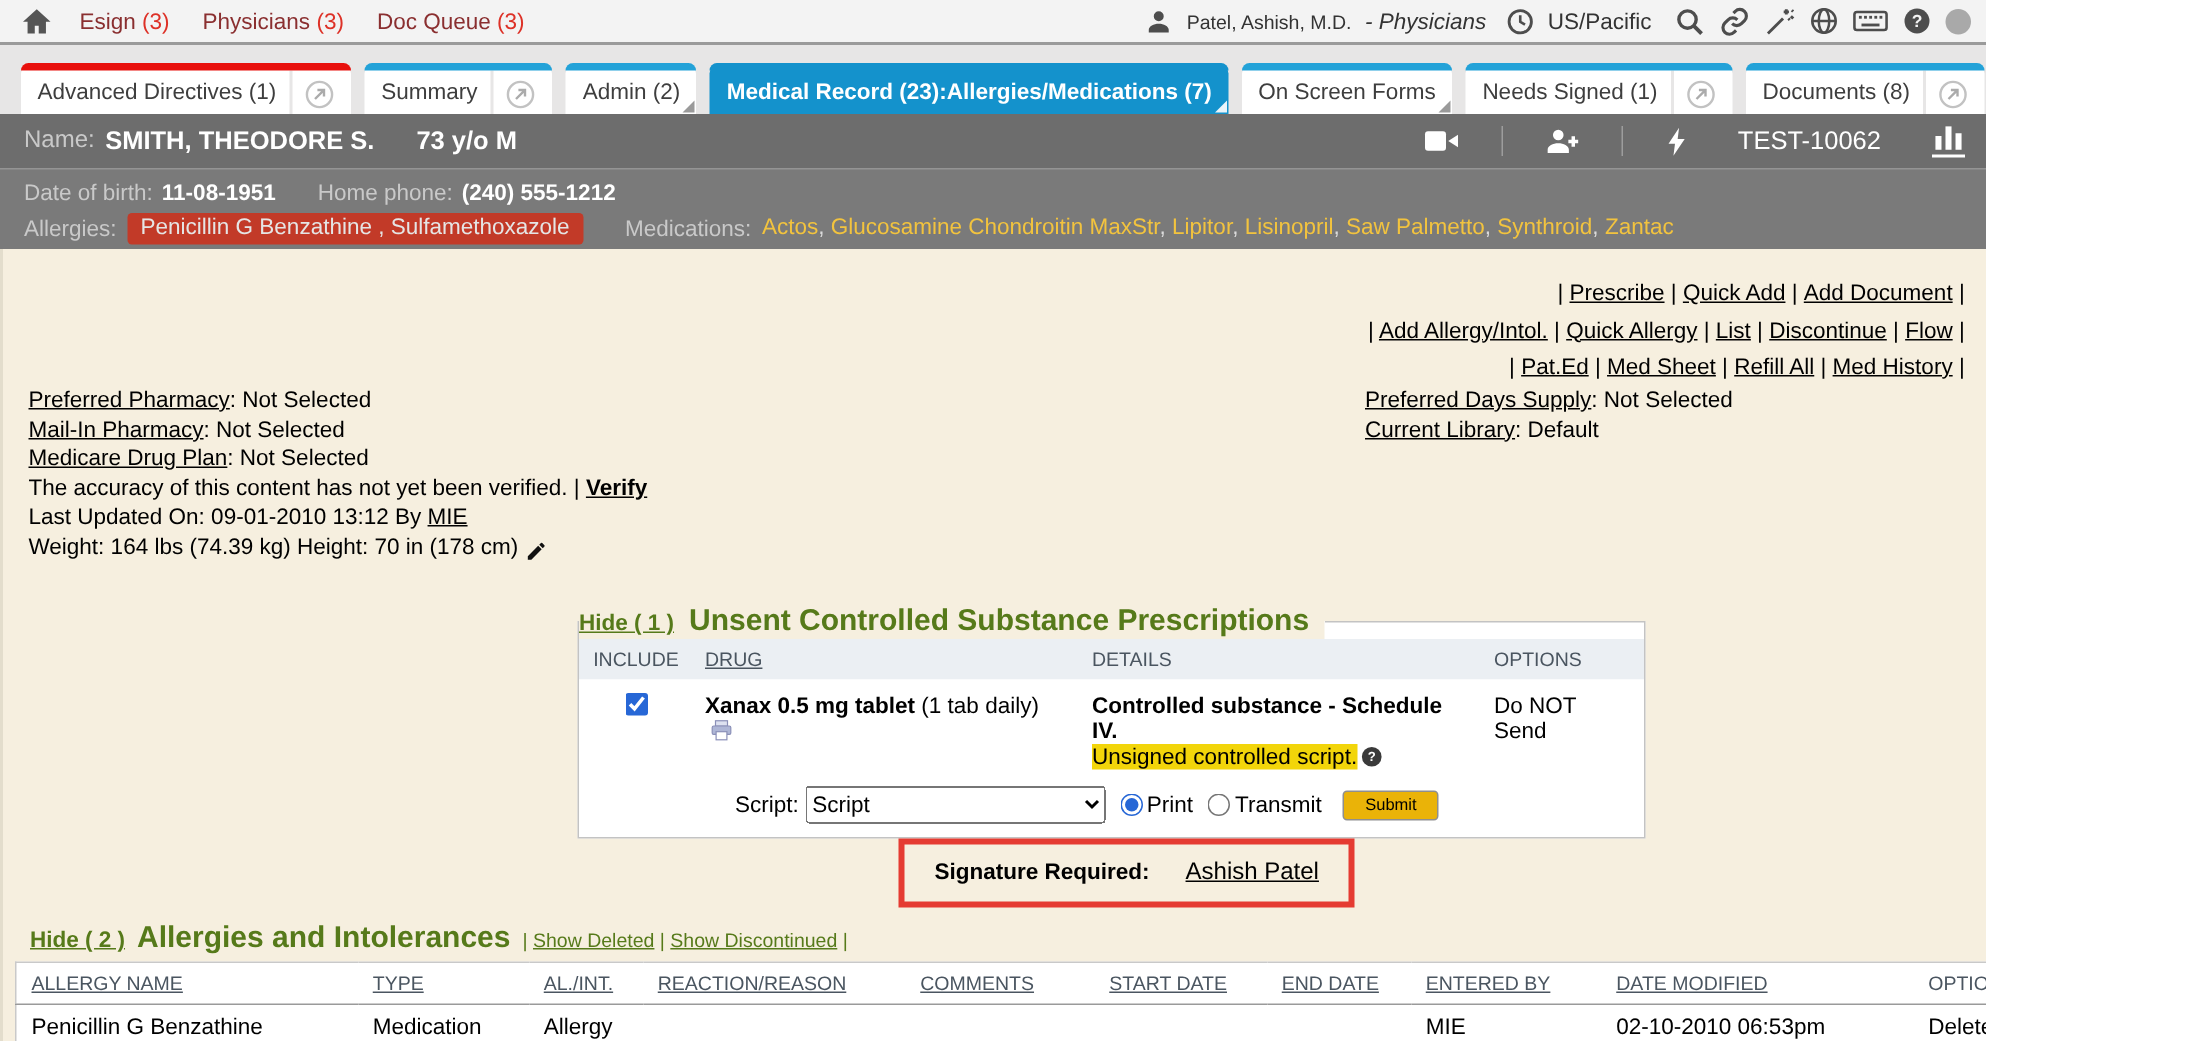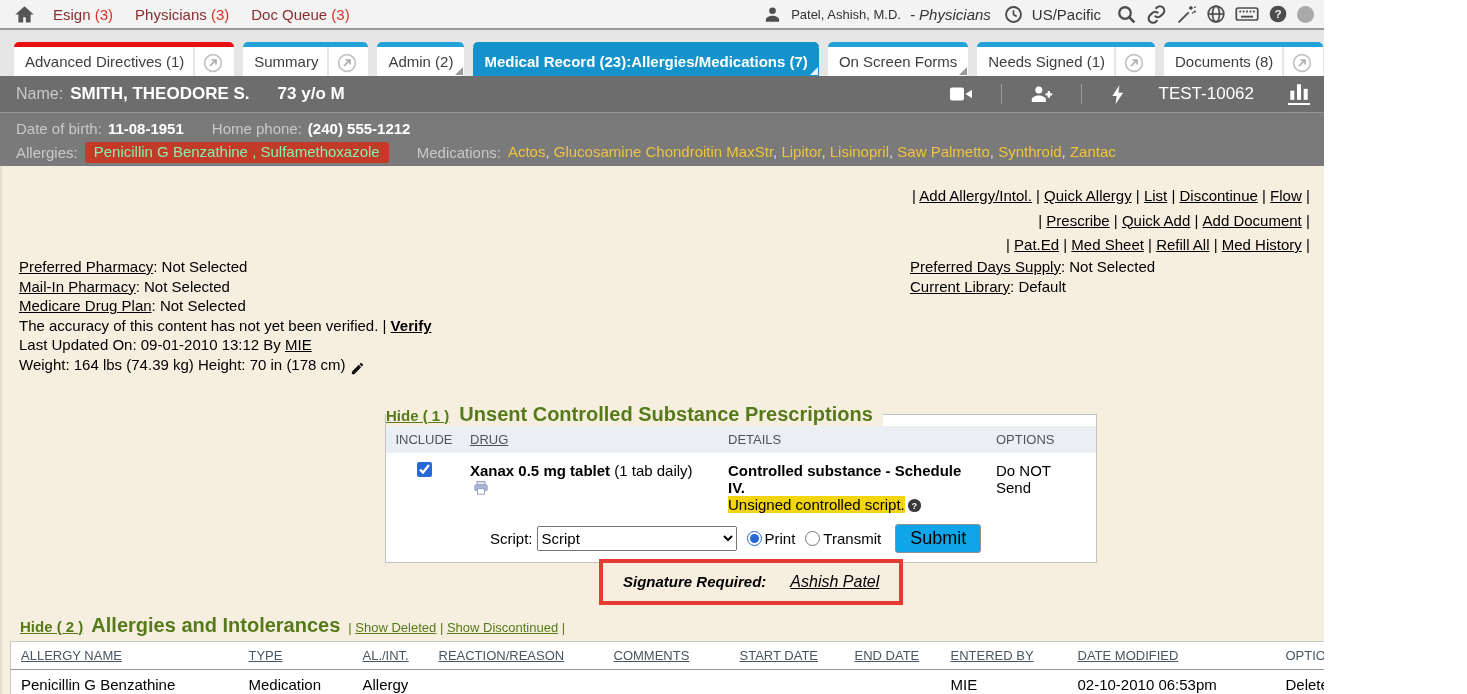--- a/index.html
+++ b/index.html
@@ -48,21 +48,21 @@
   .bage  { color:#fff; font-weight:bold; font-size:17px; margin-left:28px; }
   .b1-right { margin-left:auto; display:flex; align-items:center; gap:28px; }
   .vsep { width:1px; height:20px; background:#9d9d9d; }
   .chart-id { font-size:17px; color:#fff; margin:0 6px; }
   .chart-ic { border-bottom:2px solid #fff; padding-bottom:1px; cursor:pointer; }
 
   .banner2 { height:54px; background:#7a7a7a; border-top:1px solid #949494; padding:3px 16px 0; }
   .b2-line { height:24px; display:flex; align-items:center; }
   .bval { color:#fff; font-weight:bold; font-size:15px; margin-left:6px; }
   .gap28 { margin-left:28px; }
-  .allergy-badge { background:#c23a28; color:#86efac; font-size:15px; padding:1px 9px 3px;
+  .allergy-badge { background:#c23a28; color:#e5e5e5; font-size:15px; padding:1px 9px 3px;
                    border-radius:3px; margin-left:7px; cursor:pointer; }
   .meds { margin-left:7px; }
   .med-link { color:#f2c33e; font-size:15px; text-decoration:none; cursor:pointer; }
   .med-link + .med-link::before { content:", "; color:#dcdcdc; }
 
   
   .content { position:relative; height:528px; background:#f6efdf; border-left:2px solid #e3ddcc; }
   a.plain { color:#000; text-decoration:underline; cursor:pointer; }
 
   .action-links { position:absolute; top:18px; right:10px; text-align:right; font-size:15px; line-height:24.5px; color:#000; }
@@ -88,26 +88,26 @@
   .c-include { width:76px; text-align:center; }
   .c-drug { width:258px; }
   .c-details { width:268px; }
   .c-options { width:108px; }
   .hl { background:#f2d50a; }
   .help-dark { display:inline-flex; vertical-align:-3px; margin-left:2px; cursor:pointer; }
   .script-row { display:flex; align-items:center; padding:2px 8px 9px 104px; background:#fff; font-size:15px; }
   .script-row select { width:200px; height:25px; font-size:15px; font-family:"Liberation Sans",sans-serif; margin-left:4px; }
   .script-row input[type=radio] { width:15px; height:15px; accent-color:#2767d6; margin-left:10px; }
   .rlabel { margin-left:3px; }
-  .submit-btn { margin-left:14px; font-size:18px; font-family:"Liberation Sans",sans-serif;
-                padding:3px 14px; background:#0ea5e9; border:1px solid #8f8f8f; border-radius:3px; cursor:pointer; }
+  .submit-btn { margin-left:14px; font-size:11px; font-family:"Liberation Sans",sans-serif;
+                padding:3px 14px; background:#eab308; border:1px solid #8f8f8f; border-radius:3px; cursor:pointer; }
   input[type=checkbox] { width:15px; height:15px; accent-color:#2767d6; }
 
   .sig-box { position:absolute; left:597px; top:393px; border:4px solid #e53b32;
-             padding:10px 20px; display:flex; align-items:baseline; gap:24px; background:transparent; z-index:5;font-style:italic; }
+             padding:10px 20px; display:flex; align-items:baseline; gap:24px; background:transparent; z-index:5; }
   .sig-label { font-weight:bold; font-size:15px; color:#000; }
 
   
   .allergies { position:absolute; left:8px; top:448px; width:1451px; }
   .alg-head { display:flex; align-items:baseline; gap:8px; padding-left:10px; }
   .mini-links { font-size:13px; color:#567a1a; }
   .mini-links::before { content:"| "; }
   .mini-links a { color:#567a1a; text-decoration:underline; cursor:pointer; }
   .mini-links a::after { content:" | "; display:inline-block; white-space:pre; text-decoration:none; color:#567a1a; }
   .a-table { width:100%; border-collapse:collapse; table-layout:fixed; background:#fff;
@@ -294,22 +294,22 @@
       <span class="blabel gap28">Medications:</span>
       <span class="meds">
         <a class="med-link">Actos</a><a class="med-link">Glucosamine Chondroitin MaxStr</a><a class="med-link">Lipitor</a><a class="med-link">Lisinopril</a><a class="med-link">Saw Palmetto</a><a class="med-link">Synthroid</a><a class="med-link">Zantac</a>
       </span>
     </div>
   </div>
 
   <main class="content">
 
     <div class="action-links">
+      <div class="row"><a>Prescribe</a><a>Quick Add</a><a>Add Document</a></div>
       <div class="row"><a>Add Allergy/Intol.</a><a>Quick Allergy</a><a>List</a><a>Discontinue</a><a>Flow</a></div>
-      <div class="row"><a>Prescribe</a><a>Quick Add</a><a>Add Document</a></div>
       <div class="row"><a>Pat.Ed</a><a>Med Sheet</a><a>Refill All</a><a>Med History</a></div>
     </div>
 
     <div class="pharm-info">
       <div><a class="plain">Preferred Pharmacy</a><span>: Not Selected</span></div>
       <div><a class="plain">Mail-In Pharmacy</a><span>: Not Selected</span></div>
       <div><a class="plain">Medicare Drug Plan</a><span>: Not Selected</span></div>
       <div><span>The accuracy of this content has not yet been verified. |</span> <a class="plain bold">Verify</a></div>
       <div><span>Last Updated On: 09-01-2010 13:12 By</span> <a class="plain">MIE</a></div>
       <div><span>Weight: 164 lbs (74.39 kg) Height: 70 in (178 cm)</span><span class="icon pencil">

